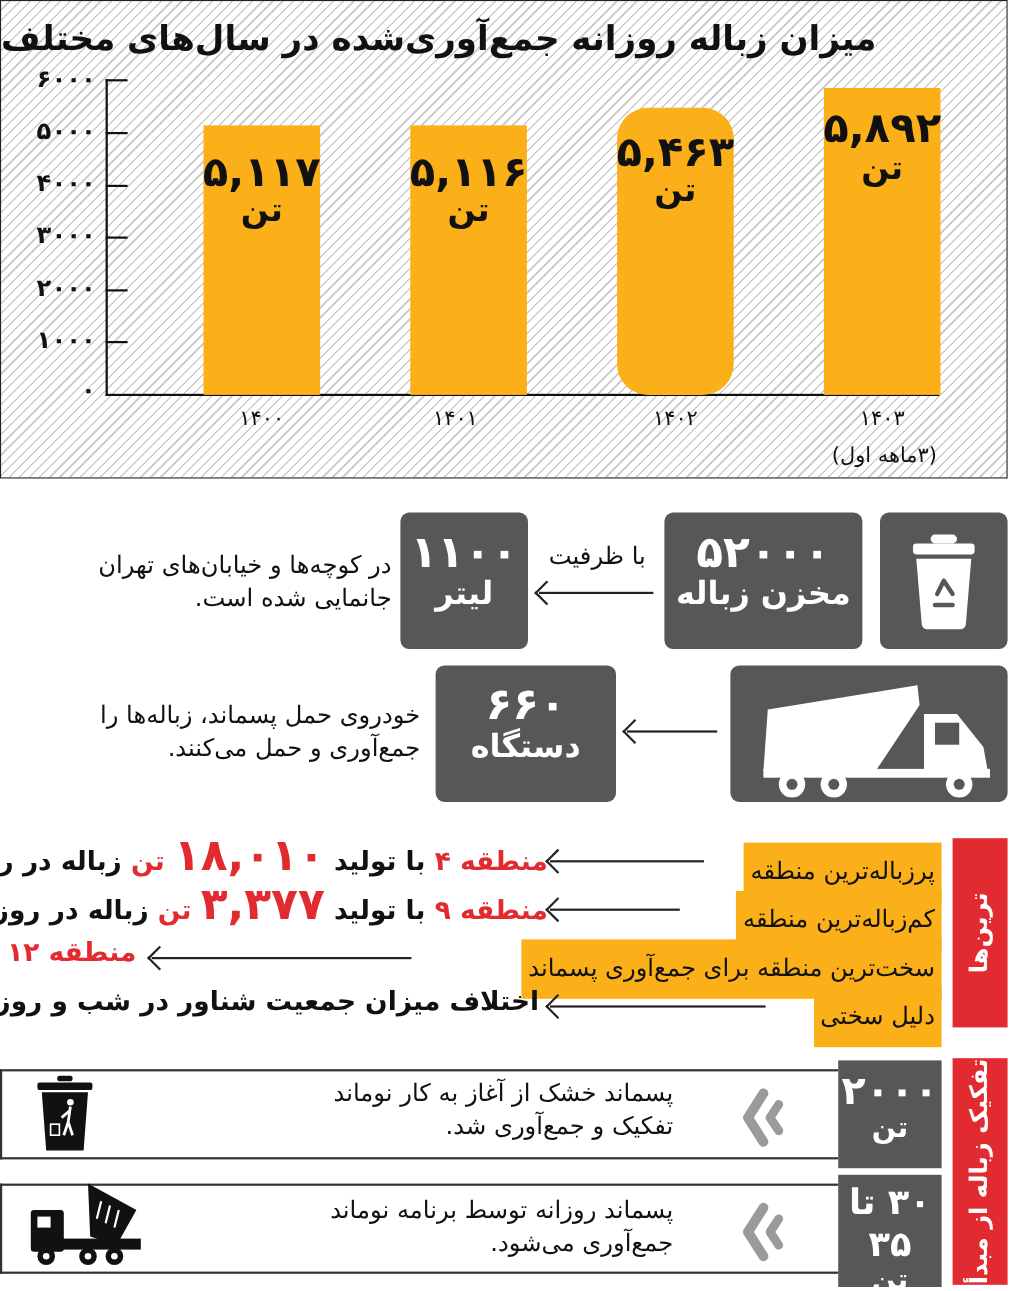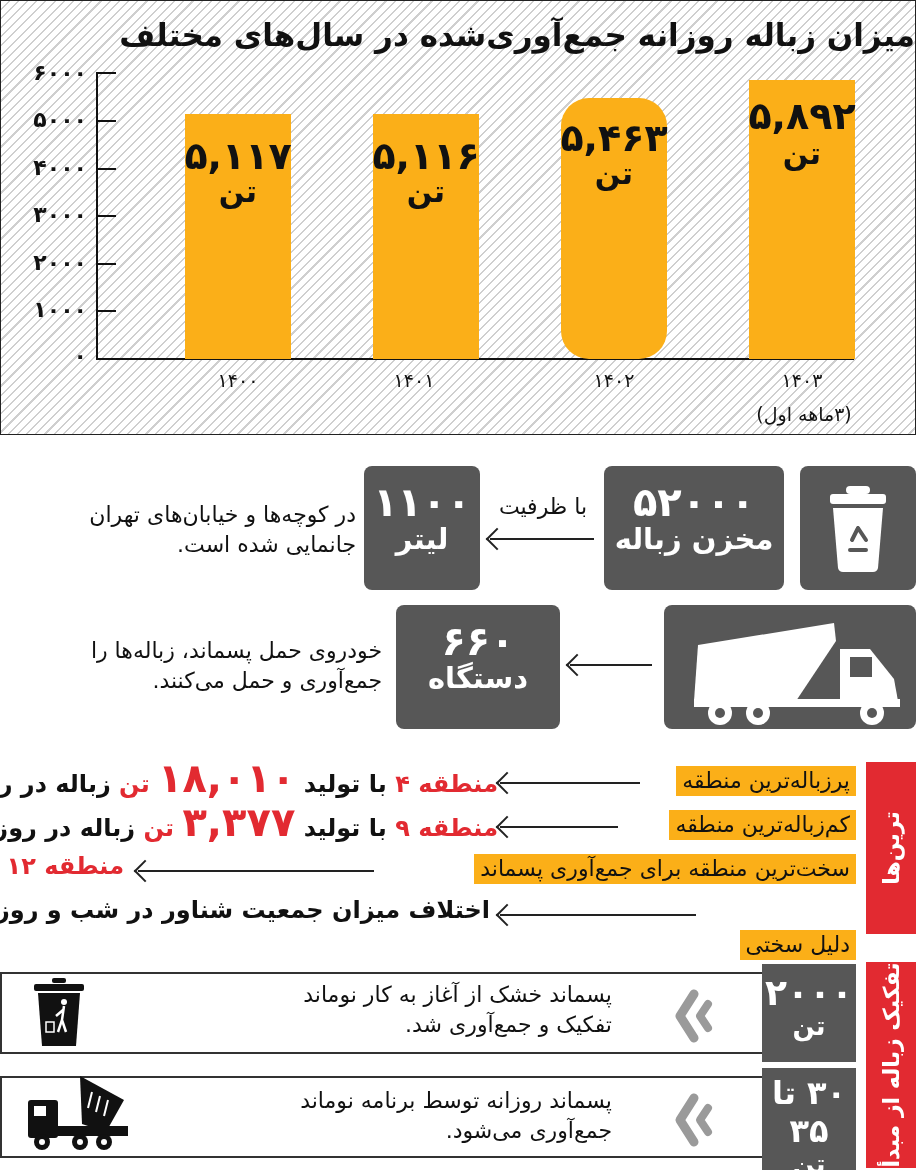--- a/index.html
+++ b/index.html
@@ -7,21 +7,21 @@
   body { position: relative; font-family: "DejaVu Sans", sans-serif; color: #111; direction: rtl; }
 
   
   .chart-box {
     position: absolute; left: 0; top: 0; width: 916px; height: 435px;
     border: 1.5px solid #222;
     background-color: #fff;
     background-image: repeating-linear-gradient(135deg, #fff 0px, #fff 5px, #cfcfcf 5px, #cfcfcf 6.5px);
   }
   .chart-title {
-    position: absolute; top: 16px; left: 0; width: 100%; text-align: right;
+    position: absolute; top: 16px; left: 0; width: 100%; text-align: left;
     font-weight: bold; font-size: 31px; letter-spacing: -0.5px;
   }
   .y-axis-line { position: absolute; left: 95px; top: 71px; width: 2px; height: 288px; background: #111; }
   .x-axis-line { position: absolute; left: 95px; top: 357px; width: 757px; height: 2px; background: #111; }
   .x-axis-end { position: absolute; left: 851px; top: 349px; width: 2px; height: 10px; background: #111; }
   .y-tick { position: absolute; left: 95px; width: 20px; height: 2px; background: #111; }
   .y-label { position: absolute; left: 0; width: 86px; text-align: right; direction: ltr; font-weight: bold; font-size: 22px; line-height: 24px; }
   .bar { position: absolute; width: 106px; background: #fbaf18; }
   .bar-value { position: absolute; left: -8px; right: -8px; text-align: center; direction: ltr; font-weight: bold; font-size: 38px; line-height: 40px; }
   .bar-unit { position: absolute; left: 0; right: 0; text-align: center; font-weight: bold; font-size: 30px; line-height: 32px; }
@@ -32,21 +32,21 @@
   .gray-box { position: absolute; background: #575757; border-radius: 8px; color: #fff; text-align: center; }
   .gray-box .big { font-weight: bold; font-size: 40px; line-height: 44px; display: block; margin-top: 14px; direction: ltr; }
   .gray-box .small { font-weight: bold; font-size: 29px; line-height: 30px; display: block; }
   .plain-text { position: absolute; font-size: 22px; line-height: 30px; text-align: right; }
   .arrow { position: absolute; height: 2px; background: #222; }
   .arrow::before { content: ""; position: absolute; left: -1px; top: -7px; width: 14px; height: 14px; border-left: 2px solid #222; border-bottom: 2px solid #222; transform: rotate(45deg); transform-origin: center; }
 
   
   .red-tab { position: absolute; background: #e22a31; color: #fff; }
   .red-tab span { position: absolute; left: 50%; top: 50%; transform: translate(-50%, -50%) rotate(-90deg); white-space: nowrap; font-weight: bold; font-size: 22px; }
-  .hl-label { position: absolute; background: #fbaf18; font-size: 22px; line-height: 30px; padding: 0 6px; white-space: nowrap; }
+  .hl-label { position: absolute; background: #fbaf18; font-size: 22px; line-height: 30px; padding: 12px 6px; white-space: nowrap; }
   .result { position: absolute; font-weight: bold; font-size: 24px; line-height: 32px; white-space: nowrap; }
   .red { color: #e22a31; }
   .result .num { font-size: 40px; }
 
   
   .sep-row { position: absolute; left: 0; width: 762px; border-top: 2px solid #333; border-bottom: 2px solid #333; border-left: 2px solid #333; background: #fff; }
   .sep-stat { position: absolute; background: #575757; color: #fff; text-align: center; }
   .sep-stat .big { display: block; font-weight: bold; font-size: 36px; line-height: 38px; direction: rtl; }
   .sep-stat .small { display: block; font-weight: bold; font-size: 26px; line-height: 28px; }
   .chev { position: absolute; width: 40px; height: 60px; }
@@ -167,21 +167,21 @@
 <div class="hl-label" style="right:64px; top:810px;">کم‌زباله‌ترین منطقه</div>
 <div class="arrow" style="left:500px; top:826px; width:118px;"></div>
 <div class="result" style="right:422px; top:806px;">
   <span class="red">منطقه ۹</span><span> با تولید </span><span class="red num">۳,۳۷۷</span><span class="red"> تن</span><span> زباله در روز</span>
 </div>
 
 <div class="hl-label" style="right:64px; top:854px;">سخت‌ترین منطقه برای جمع‌آوری پسماند</div>
 <div class="arrow" style="left:138px; top:870px; width:236px;"></div>
 <div class="result red" style="right:796px; top:850px;">منطقه ۱۲</div>
 
-<div class="hl-label" style="right:64px; top:898px;margin-top:32px;">دلیل سختی</div>
+<div class="hl-label" style="right:64px; top:898px;">دلیل سختی</div>
 <div class="arrow" style="left:500px; top:914px; width:196px;"></div>
 <div class="result" style="right:430px; top:894px;">اختلاف میزان جمعیت شناور در شب و روز</div>
 
 <div class="red-tab" style="left:866px; top:962px; width:50px; height:206px;">
   <span>تفکیک زباله از مبدأ</span>
 </div>
 
 <div class="sep-row" style="top:972px; height:82px;">
   <svg width="60" height="74" viewBox="0 0 60 74" style="position:absolute;left:26px;top:2px">
     <rect x="24" y="2" width="14" height="5" rx="2" fill="#111"></rect>

